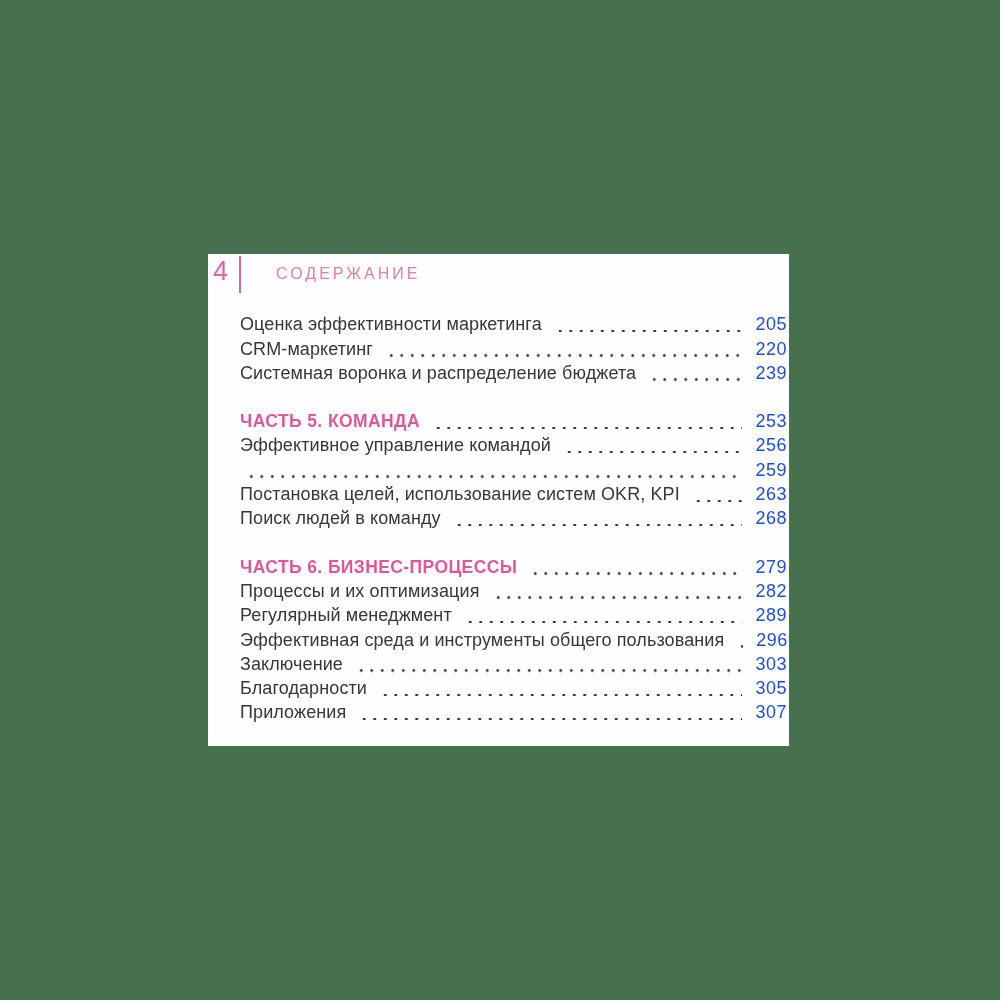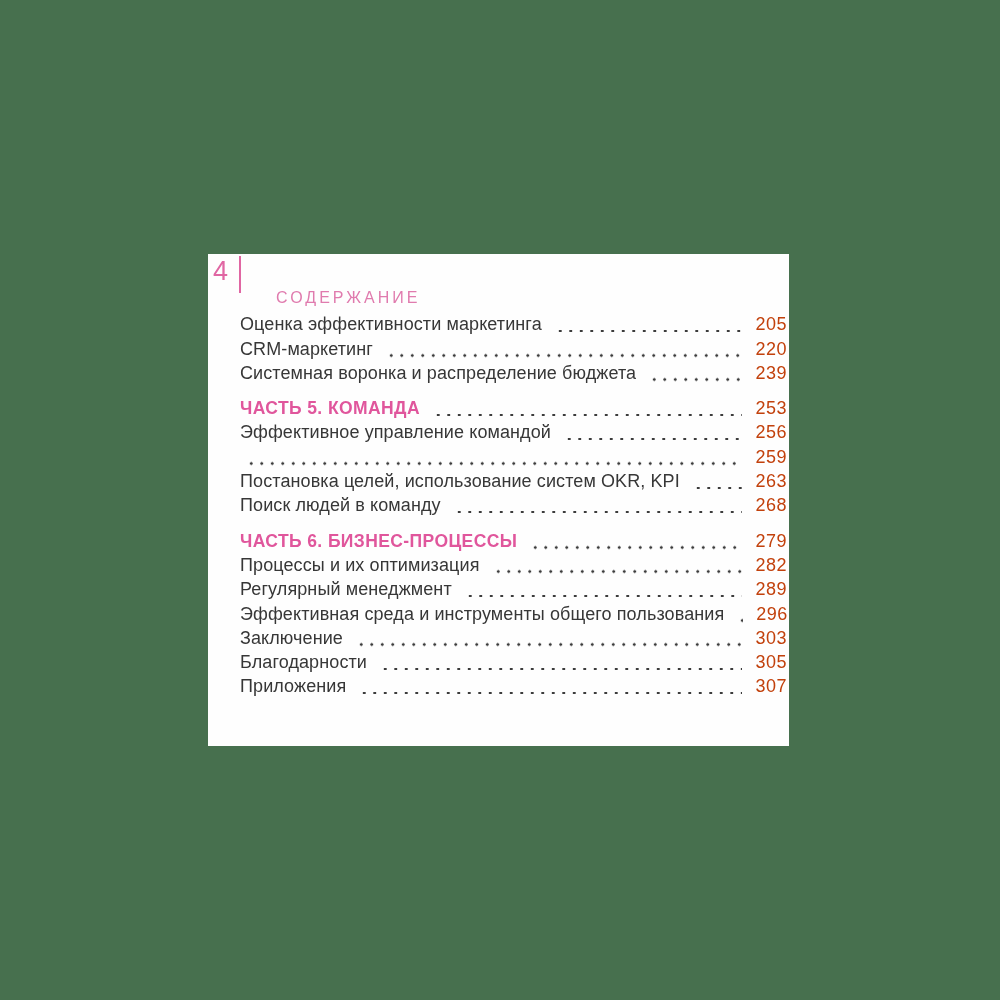--- a/index.html
+++ b/index.html
@@ -50,36 +50,35 @@
     background: #e066a3;
   }
   .header-title {
     position: absolute;
     left: 68px;
     top: 11px;
     font-size: 16px;
     letter-spacing: 3px;
     color: #e07bae;
     font-weight: 400;
-    margin-top: 24px;
   }
   
   .toc {
     position: absolute;
     top: 58px;
     left: 32px;
     right: 2px;
   }
   .toc-row {
     display: flex;
     align-items: flex-end;
     height: 24.3px;
     gap: 7px;
   }
-  .toc-row.section { margin-top: 11px; text-align: center; }
+  .toc-row.section { margin-top: 24px; text-align: center; }
   .toc-title {
     font-size: 18px;
     line-height: 23px;
     letter-spacing: 0.1px;
     white-space: nowrap;
     color: #373737;
   }
   .toc-row.section .toc-title {
     color: #e0569c;
     font-weight: 700;
@@ -93,21 +92,21 @@
     min-width: 8px;
     background-image: radial-gradient(circle, #3c3c3c 1.25px, rgba(0,0,0,0) 1.55px);
     background-size: 10.5px 10.5px;
     background-repeat: repeat-x;
     background-position: left 2px bottom 0px;
   }
   .toc-num {
     font-size: 18px;
     line-height: 23px;
     letter-spacing: 0.5px;
-    color: #c2410c;
+    color: #1d4ed8;
     white-space: nowrap;
   }
 </style>
 </head>
 <body>
 
 <div class="canvas">
   <div class="book-page">
 
     <div class="page-header">

